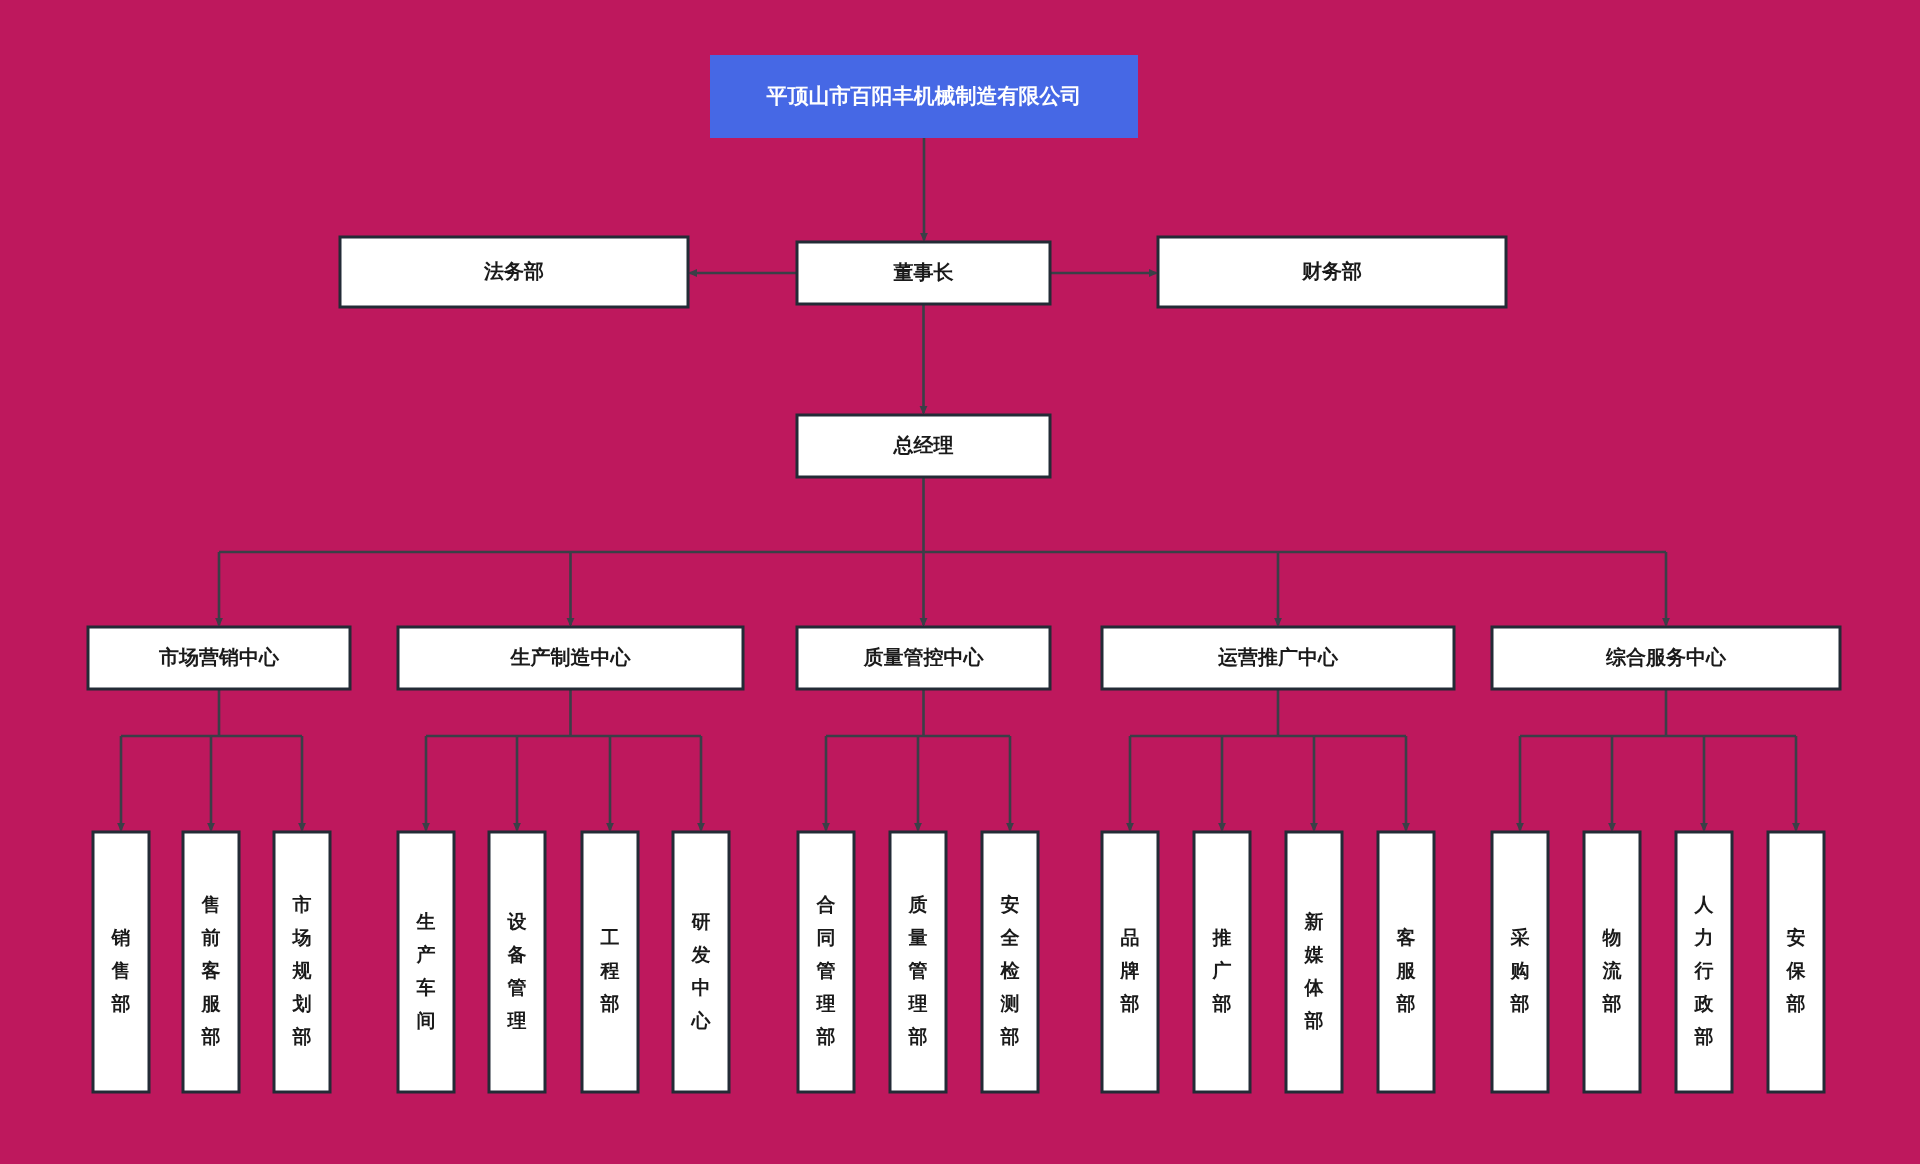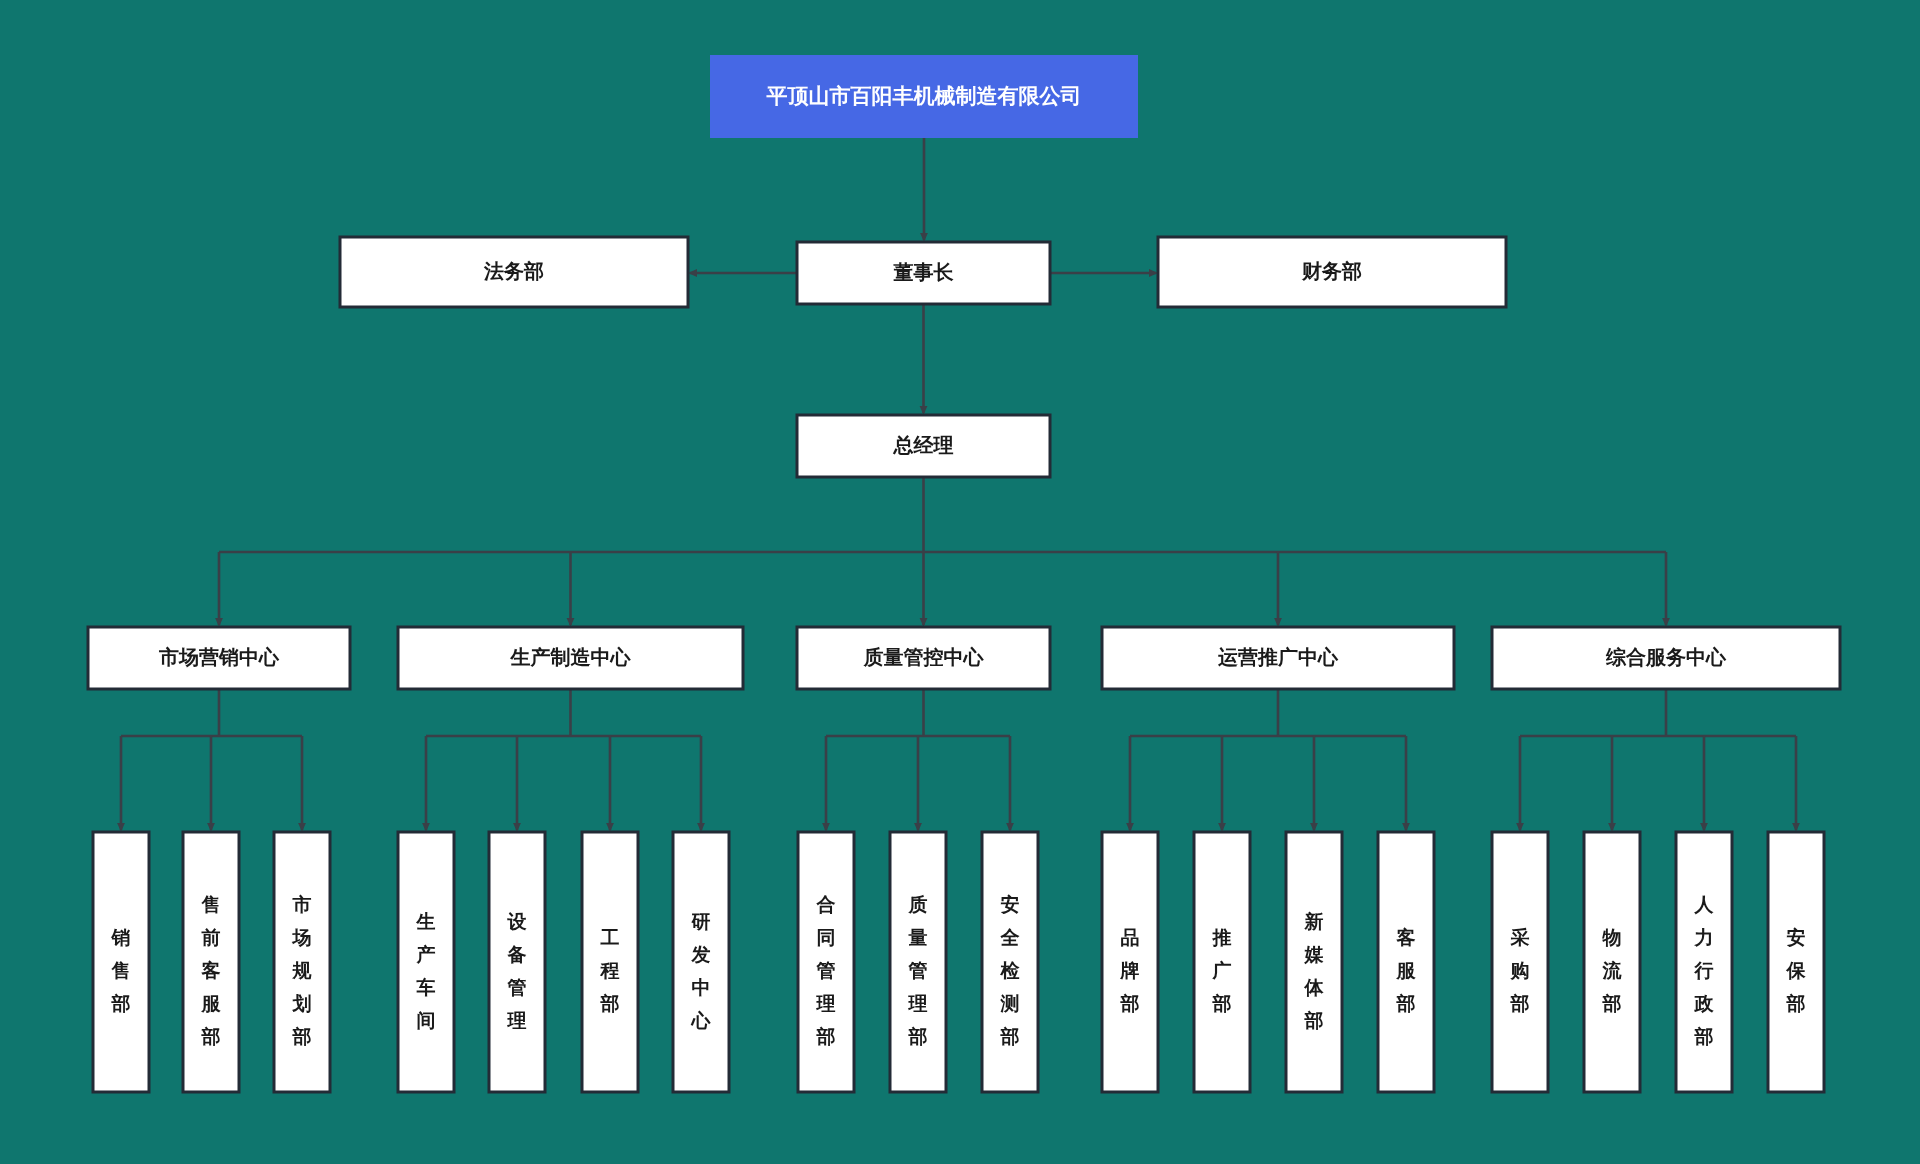--- a/index.html
+++ b/index.html
@@ -10,21 +10,21 @@
   body {
     width: 1920px;
     height: 1164px;
     font-family: "Liberation Sans", "DejaVu Sans", sans-serif;
     overflow: hidden;
   }
   #chart-root {
     position: relative;
     width: 1920px;
     height: 1164px;
-    background: #0f766e;
+    background: #be185d;
     text-align: right;
   }
   svg.org-canvas {
     position: absolute;
     top: 0;
     left: 0;
     width: 1920px;
     height: 1164px;
   }
   .node-box {

